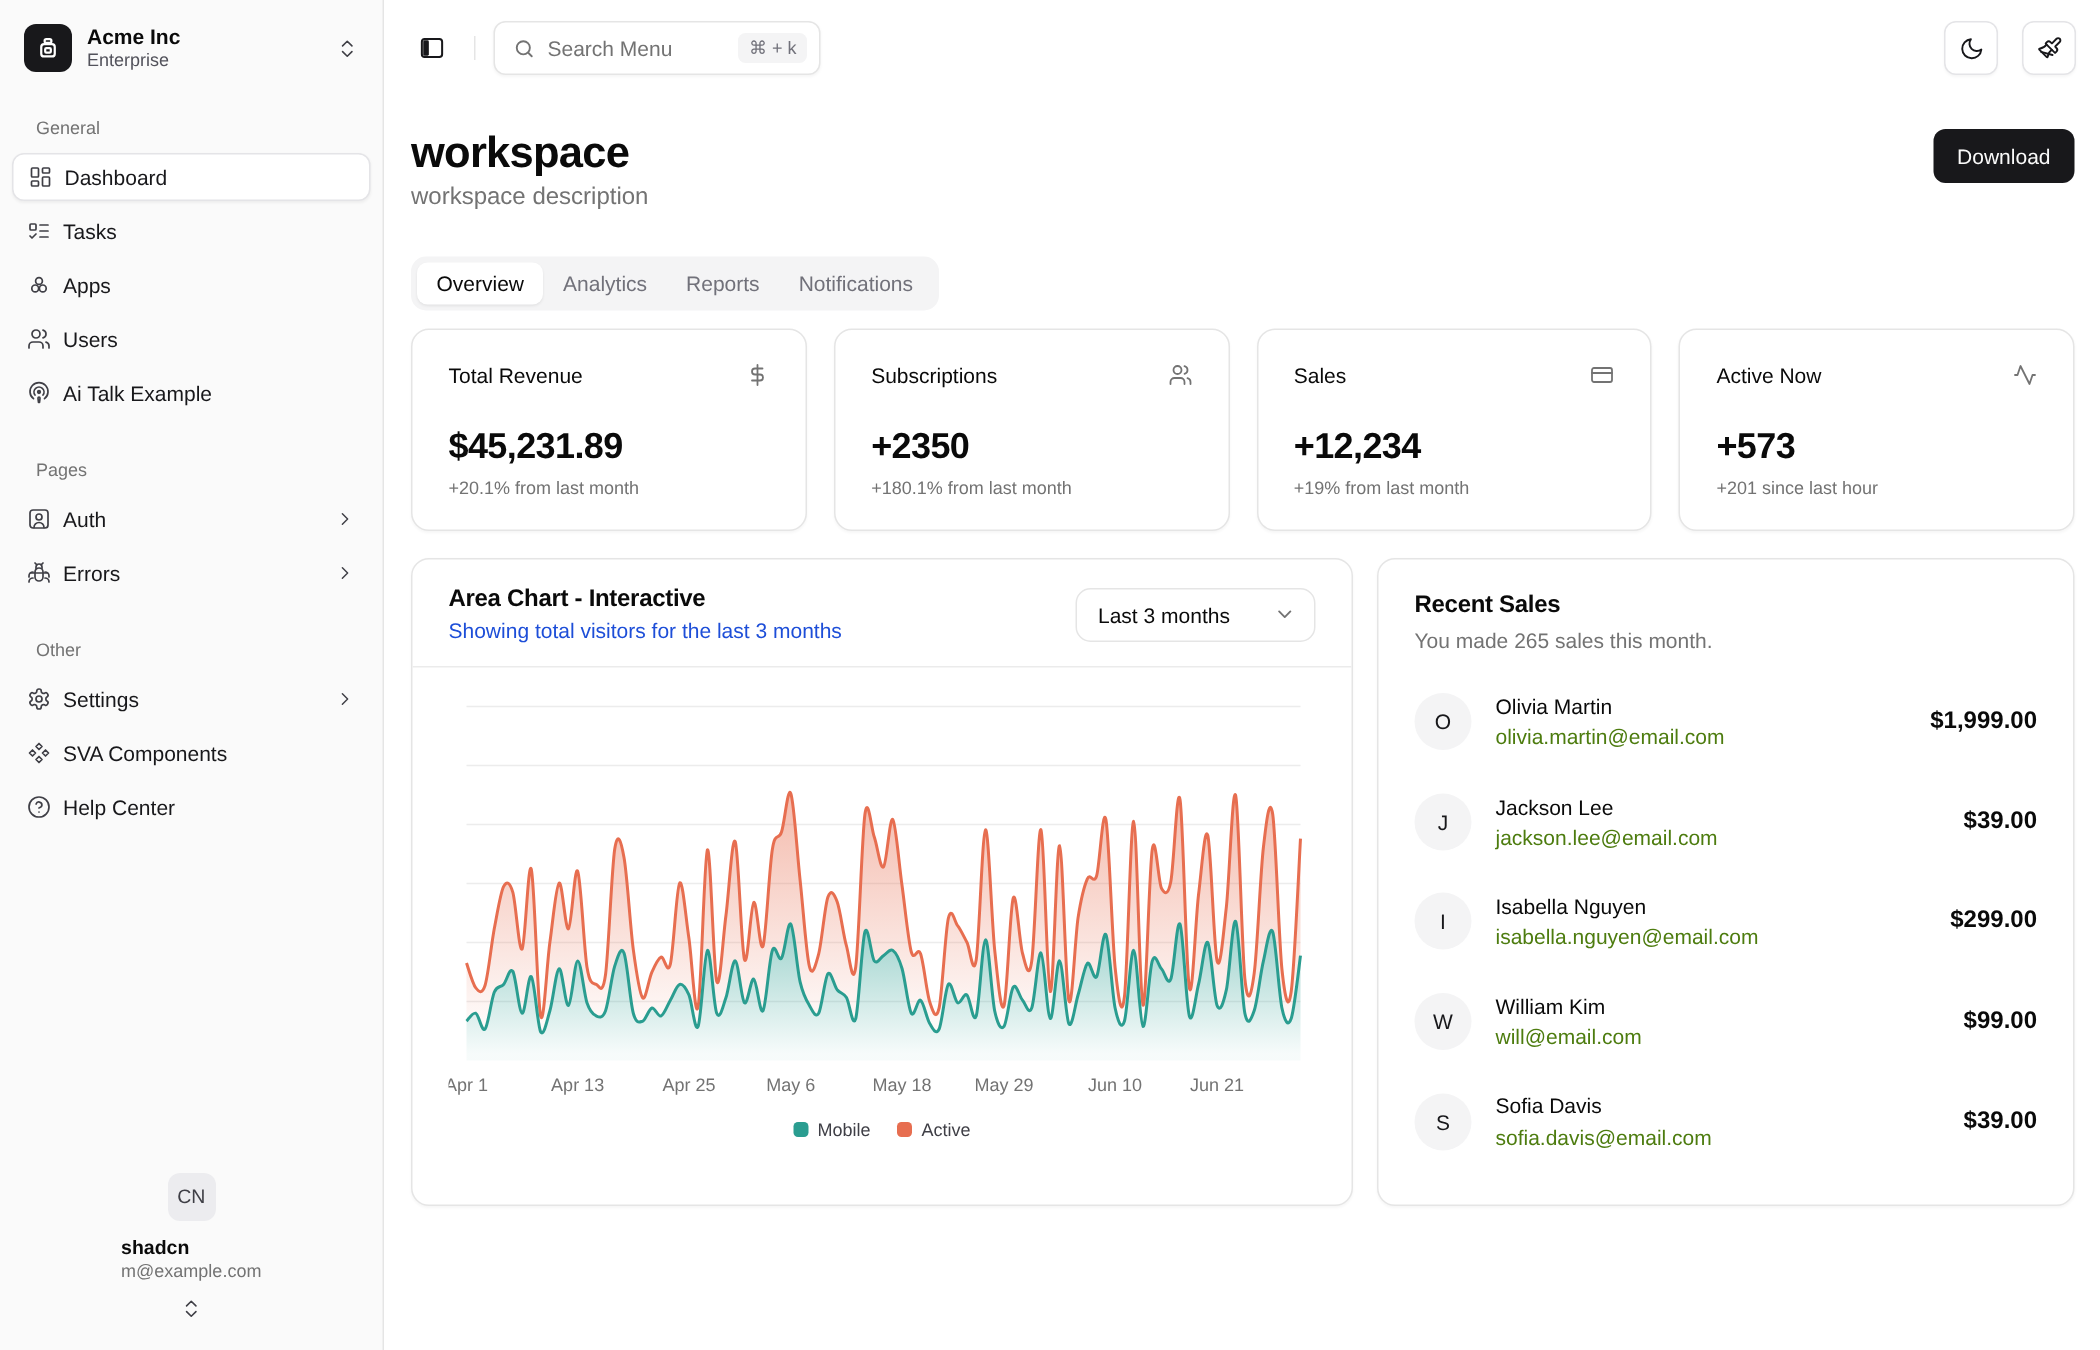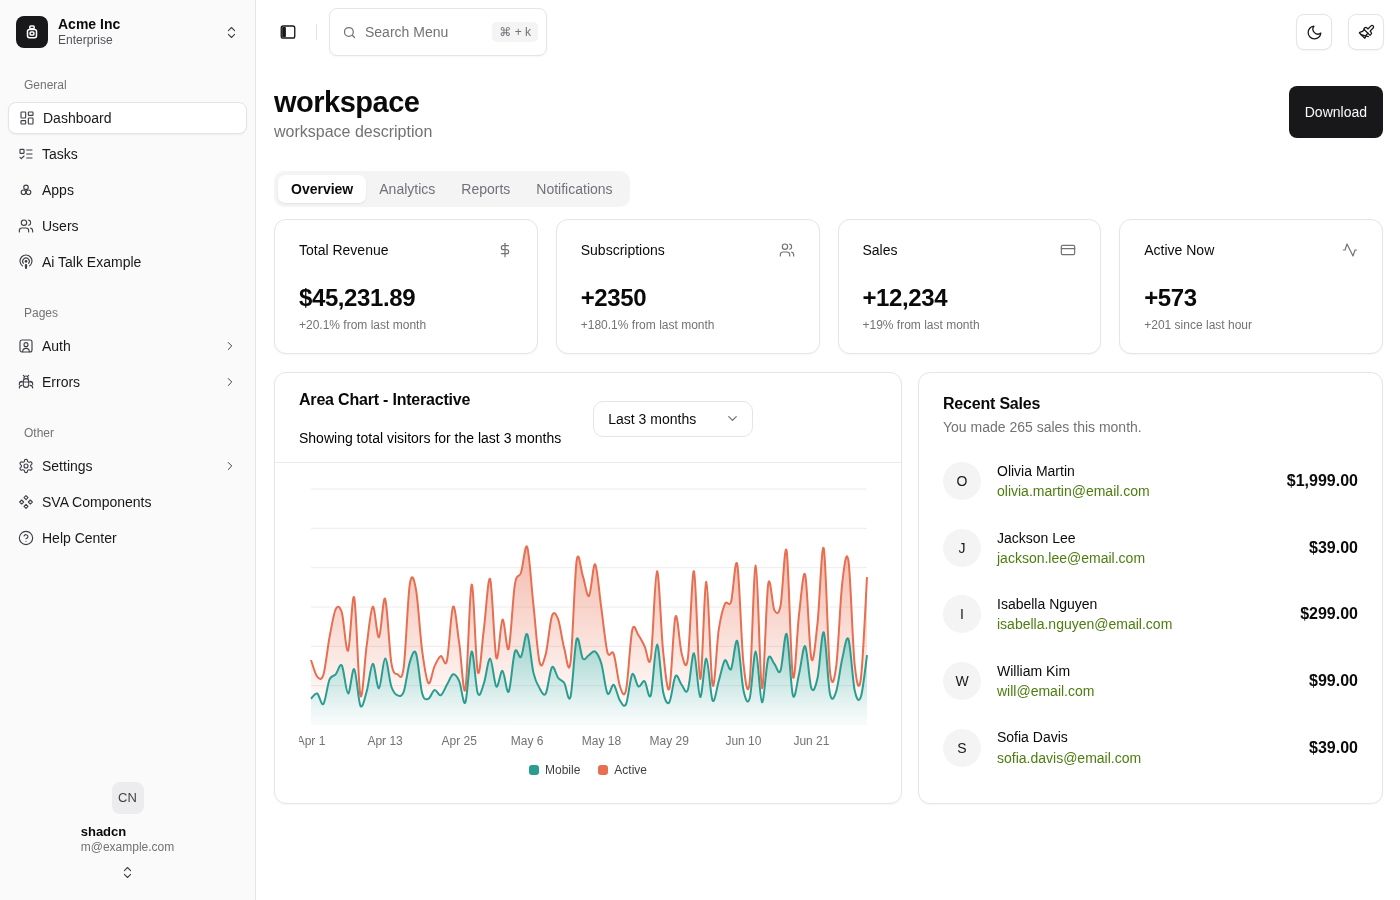--- a/index.html
+++ b/index.html
@@ -24,51 +24,51 @@
   .user-avatar { width:32px; height:32px; border-radius:8px; background:#ececef; color:#3f3f46; font-size:13px; display:flex; align-items:center; justify-content:center; flex:none; }
   .user-meta { flex:1; line-height:1.25; }
   .user-name { font-size:13px; font-weight:700; }
   .user-email { font-size:12px; color:#737373; }
 
   
   .main { flex:1; display:flex; flex-direction:column; height:900px; overflow:hidden; }
   .topbar { height:64px; display:flex; align-items:center; padding:0 16px; gap:12px; }
   .icon-btn-ghost { width:32px; height:32px; border-radius:8px; display:flex; align-items:center; justify-content:center; cursor:pointer; background:transparent; border:none; }
   .vdiv { width:1px; height:16px; background:#e5e5e5; }
-  .searchbox { width:218px; height:48px; border:1px solid #e5e5e5; border-radius:8px; background:#fff; box-shadow:0 1px 2px rgba(0,0,0,.04); display:flex; align-items:center; gap:8px; padding:0 8px 0 12px; cursor:text; }
+  .searchbox { width:218px; height:36px; border:1px solid #e5e5e5; border-radius:8px; background:#fff; box-shadow:0 1px 2px rgba(0,0,0,.04); display:flex; align-items:center; gap:8px; padding:0 8px 0 12px; cursor:text; }
   .searchbox input { border:none; outline:none; flex:1; font-size:14px; font-family:"Liberation Sans",sans-serif; color:#0a0a0a; background:transparent; min-width:0; }
   .searchbox input::placeholder { color:#737373; }
   .kbd { font-size:12px; color:#71717a; background:#f4f4f5; border-radius:5px; padding:3px 7px; white-space:nowrap; }
   .topbar-right { margin-left:auto; display:flex; gap:16px; }
   .icon-btn { width:36px; height:36px; border:1px solid #e4e4e7; border-radius:8px; background:#fff; box-shadow:0 1px 2px rgba(0,0,0,.04); display:flex; align-items:center; justify-content:center; cursor:pointer; }
 
   .content { flex:1; padding:6px 17px 0 18px; overflow:hidden; }
   .page-head { display:flex; align-items:flex-start; justify-content:space-between; margin-top:16px; }
   .page-title { font-size:29px; font-weight:700; letter-spacing:-0.5px; }
   .page-desc { font-size:16px; color:#737373; margin-top:4px; }
-  .btn-primary { height:52px; padding:0 16px; background:#18181b; color:#fafafa; border:none; border-radius:8px; font-size:14px; font-weight:500; font-family:"Liberation Sans",sans-serif; cursor:pointer; }
+  .btn-primary { height:36px; padding:0 16px; background:#18181b; color:#fafafa; border:none; border-radius:8px; font-size:14px; font-weight:500; font-family:"Liberation Sans",sans-serif; cursor:pointer; }
 
   .tabs { display:inline-flex; background:#f4f4f5; border-radius:10px; padding:4px; margin-top:30px; }
   .tab { height:28px; padding:0 13px; display:flex; align-items:center; font-size:14px; color:#71717a; border-radius:7px; cursor:pointer; }
-  .tab.active { background:#fff; color:#0a0a0a; box-shadow:0 1px 2px rgba(0,0,0,.08); font-weight:700; }
+  .tab.active { background:#fff; color:#0a0a0a; box-shadow:0 1px 2px rgba(0,0,0,.08); font-weight:400; }
 
   .stats { display:grid; grid-template-columns:repeat(4,1fr); gap:18px; margin-top:12px; }
   .card { background:#fff; border:1px solid #e5e5e5; border-radius:12px; box-shadow:0 1px 2px rgba(0,0,0,.04); }
   .stat-card { padding:22px 24px 24px; height:135px; }
   .stat-head { display:flex; align-items:center; justify-content:space-between; }
   .stat-title { font-size:14px; font-weight:500; }
   .stat-icon { color:#737373; }
   .stat-value { font-size:24px; font-weight:700; letter-spacing:-0.4px; margin-top:26px; }
   .stat-note { font-size:12px; color:#737373; margin-top:6px; }
 
   .bottom { display:grid; grid-template-columns:628px 1fr; gap:16px; margin-top:18px; }
   .chart-card { height:432px; overflow:hidden; display:flex; flex-direction:column; }
-  .chart-head { display:flex; align-items:center; padding:18px 24px 16px; border-bottom:1px solid #ebebeb;gap:32px; }
+  .chart-head { display:flex; align-items:center; justify-content:space-between; padding:18px 24px 16px; border-bottom:1px solid #ebebeb; }
   .chart-title { font-size:16px; font-weight:700; letter-spacing:-0.2px; }
-  .chart-desc { font-size:14px; color:#000000; margin-top:21px; }
+  .chart-desc { font-size:14px; color:#1d4ed8; margin-top:3px; }
   .select { height:36px; min-width:160px; border:1px solid #e5e5e5; border-radius:10px; background:#fff; display:flex; align-items:center; justify-content:space-between; gap:10px; padding:0 12px 0 14px; font-size:14px; color:#0a0a0a; cursor:pointer; }
   .chart-body { padding:12px 24px 0; }
   .legend { display:flex; justify-content:center; gap:18px; margin-top:6px; }
   .legend-item { display:flex; align-items:center; gap:6px; font-size:12px; color:#3f3f46; }
   .swatch { width:10px; height:10px; border-radius:3px; }
 
   .sales-card { height:432px; padding:22px 24px; }
   .sales-title { font-size:16px; font-weight:700; letter-spacing:-0.2px; }
   .sales-desc { font-size:14px; color:#737373; margin-top:6px; }
   .sales-list { margin-top:26px; display:flex; flex-direction:column; gap:26px; }

